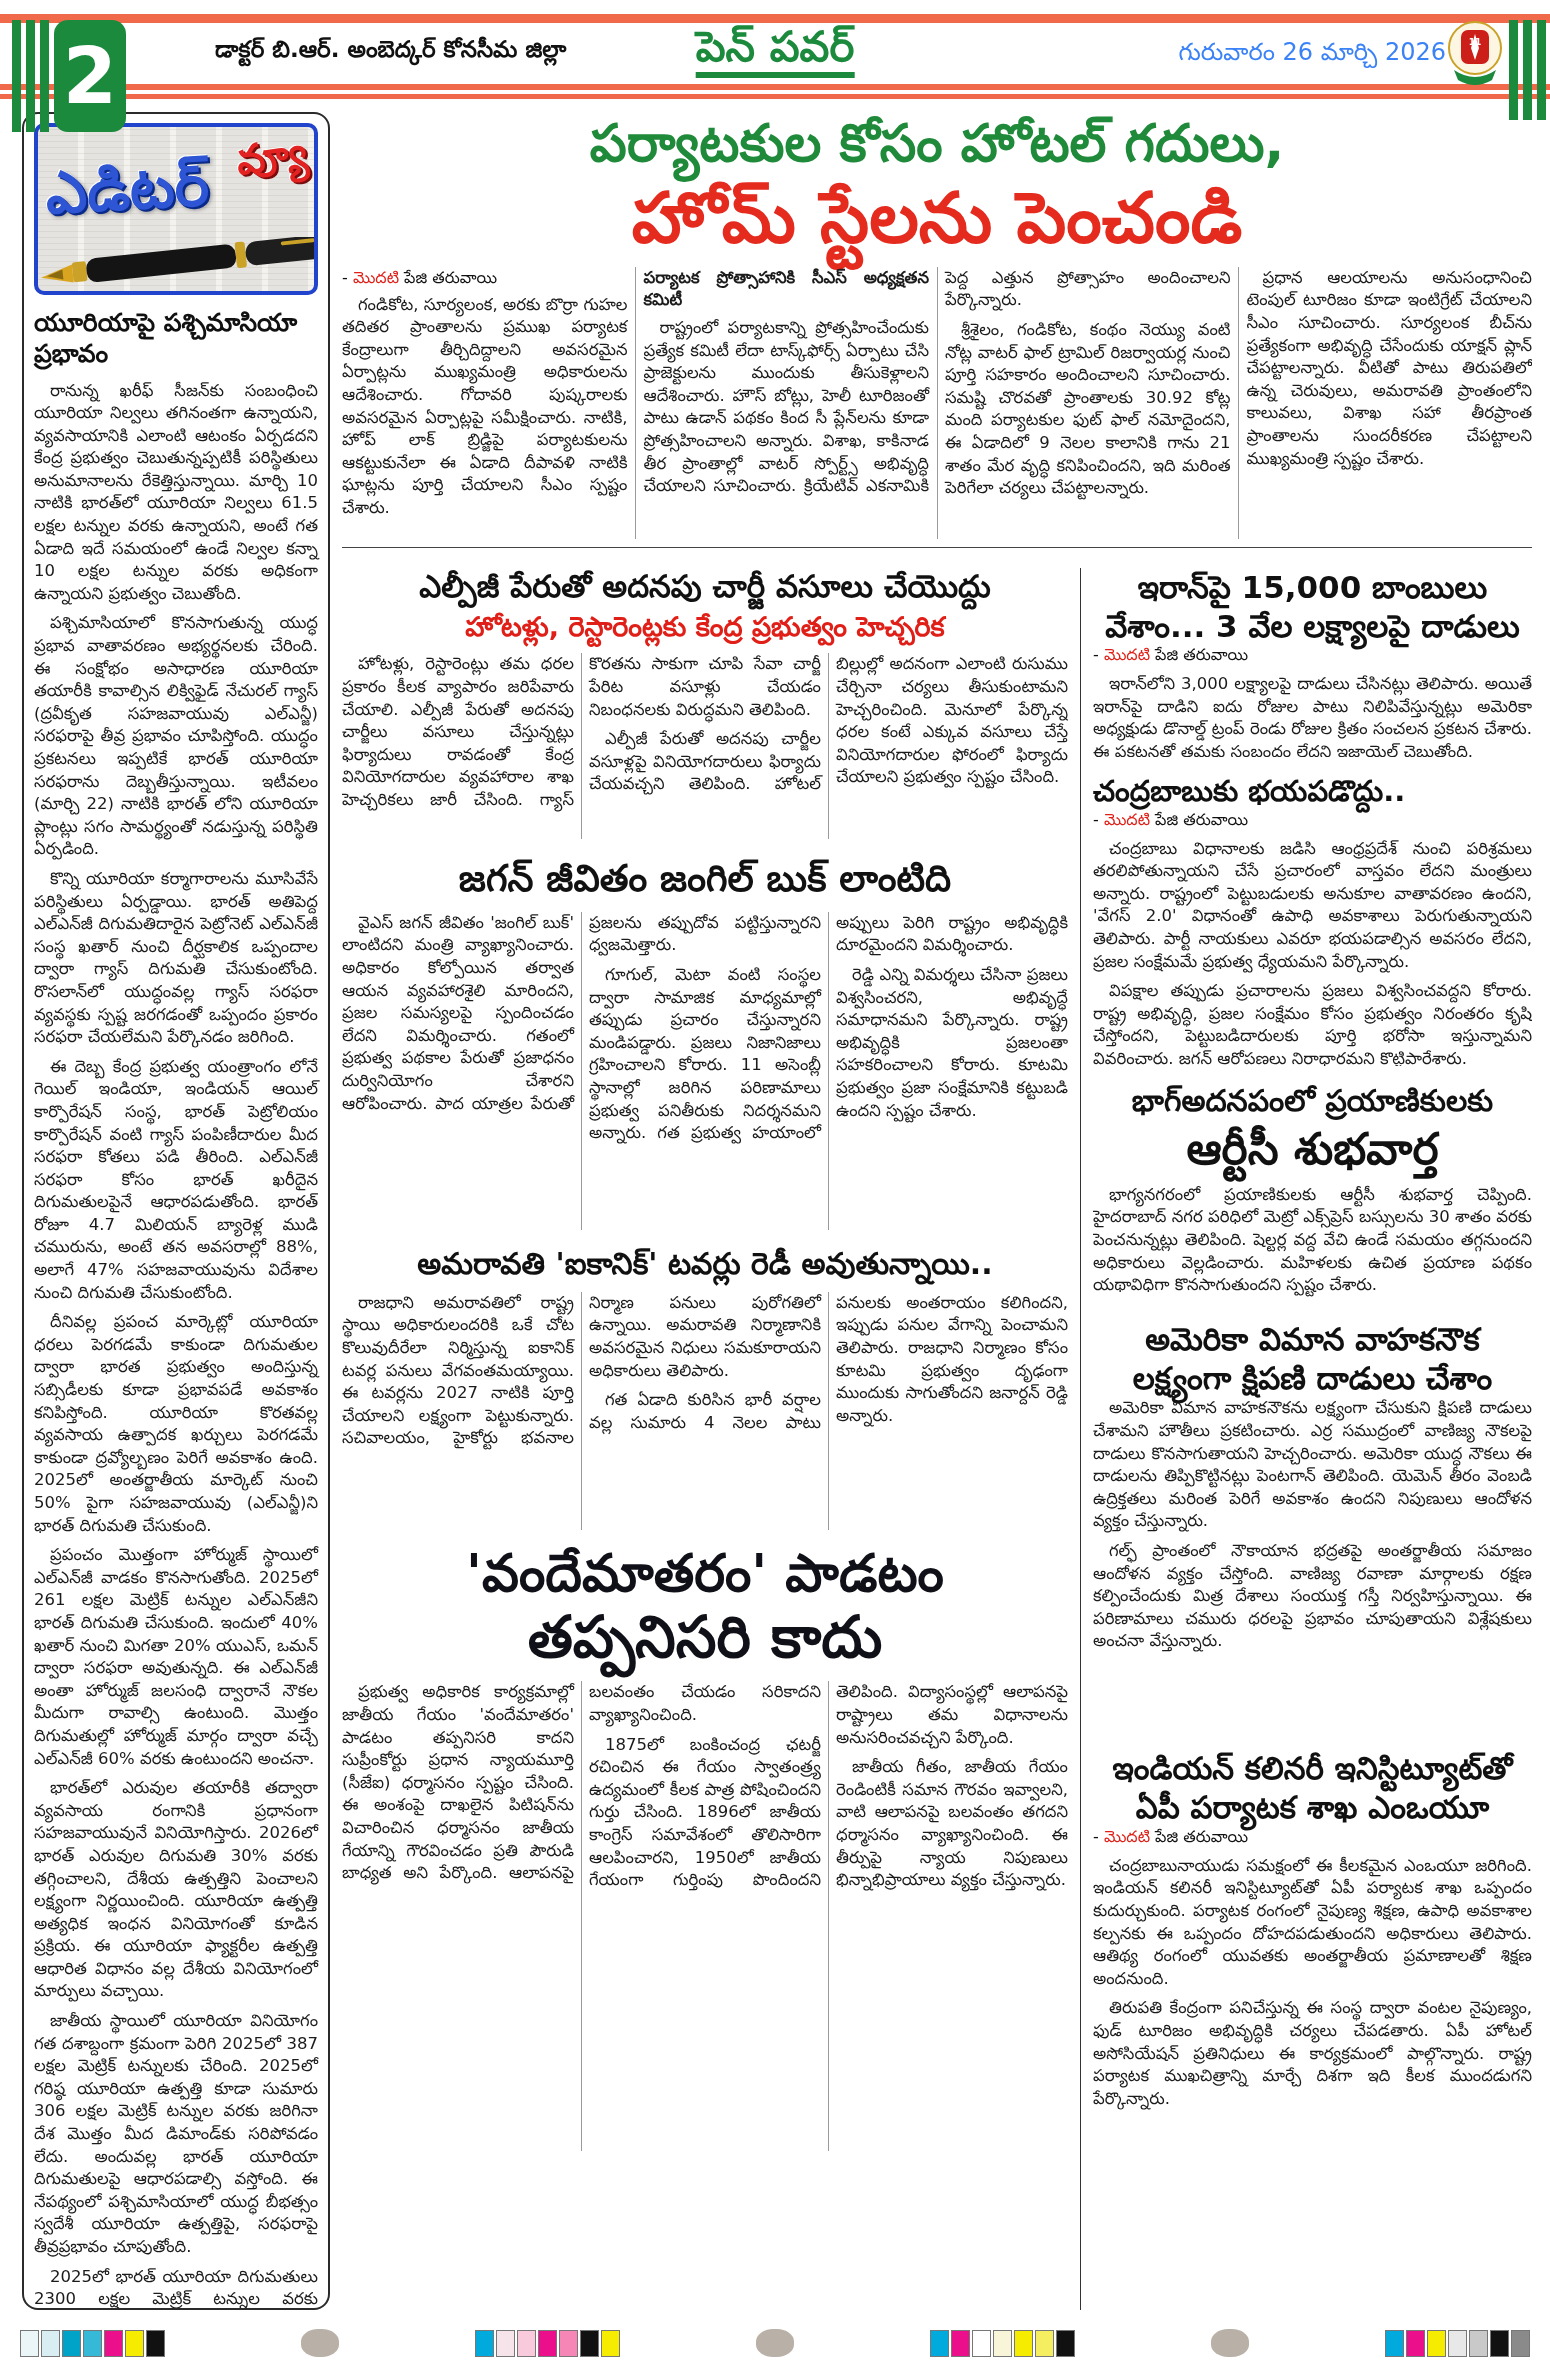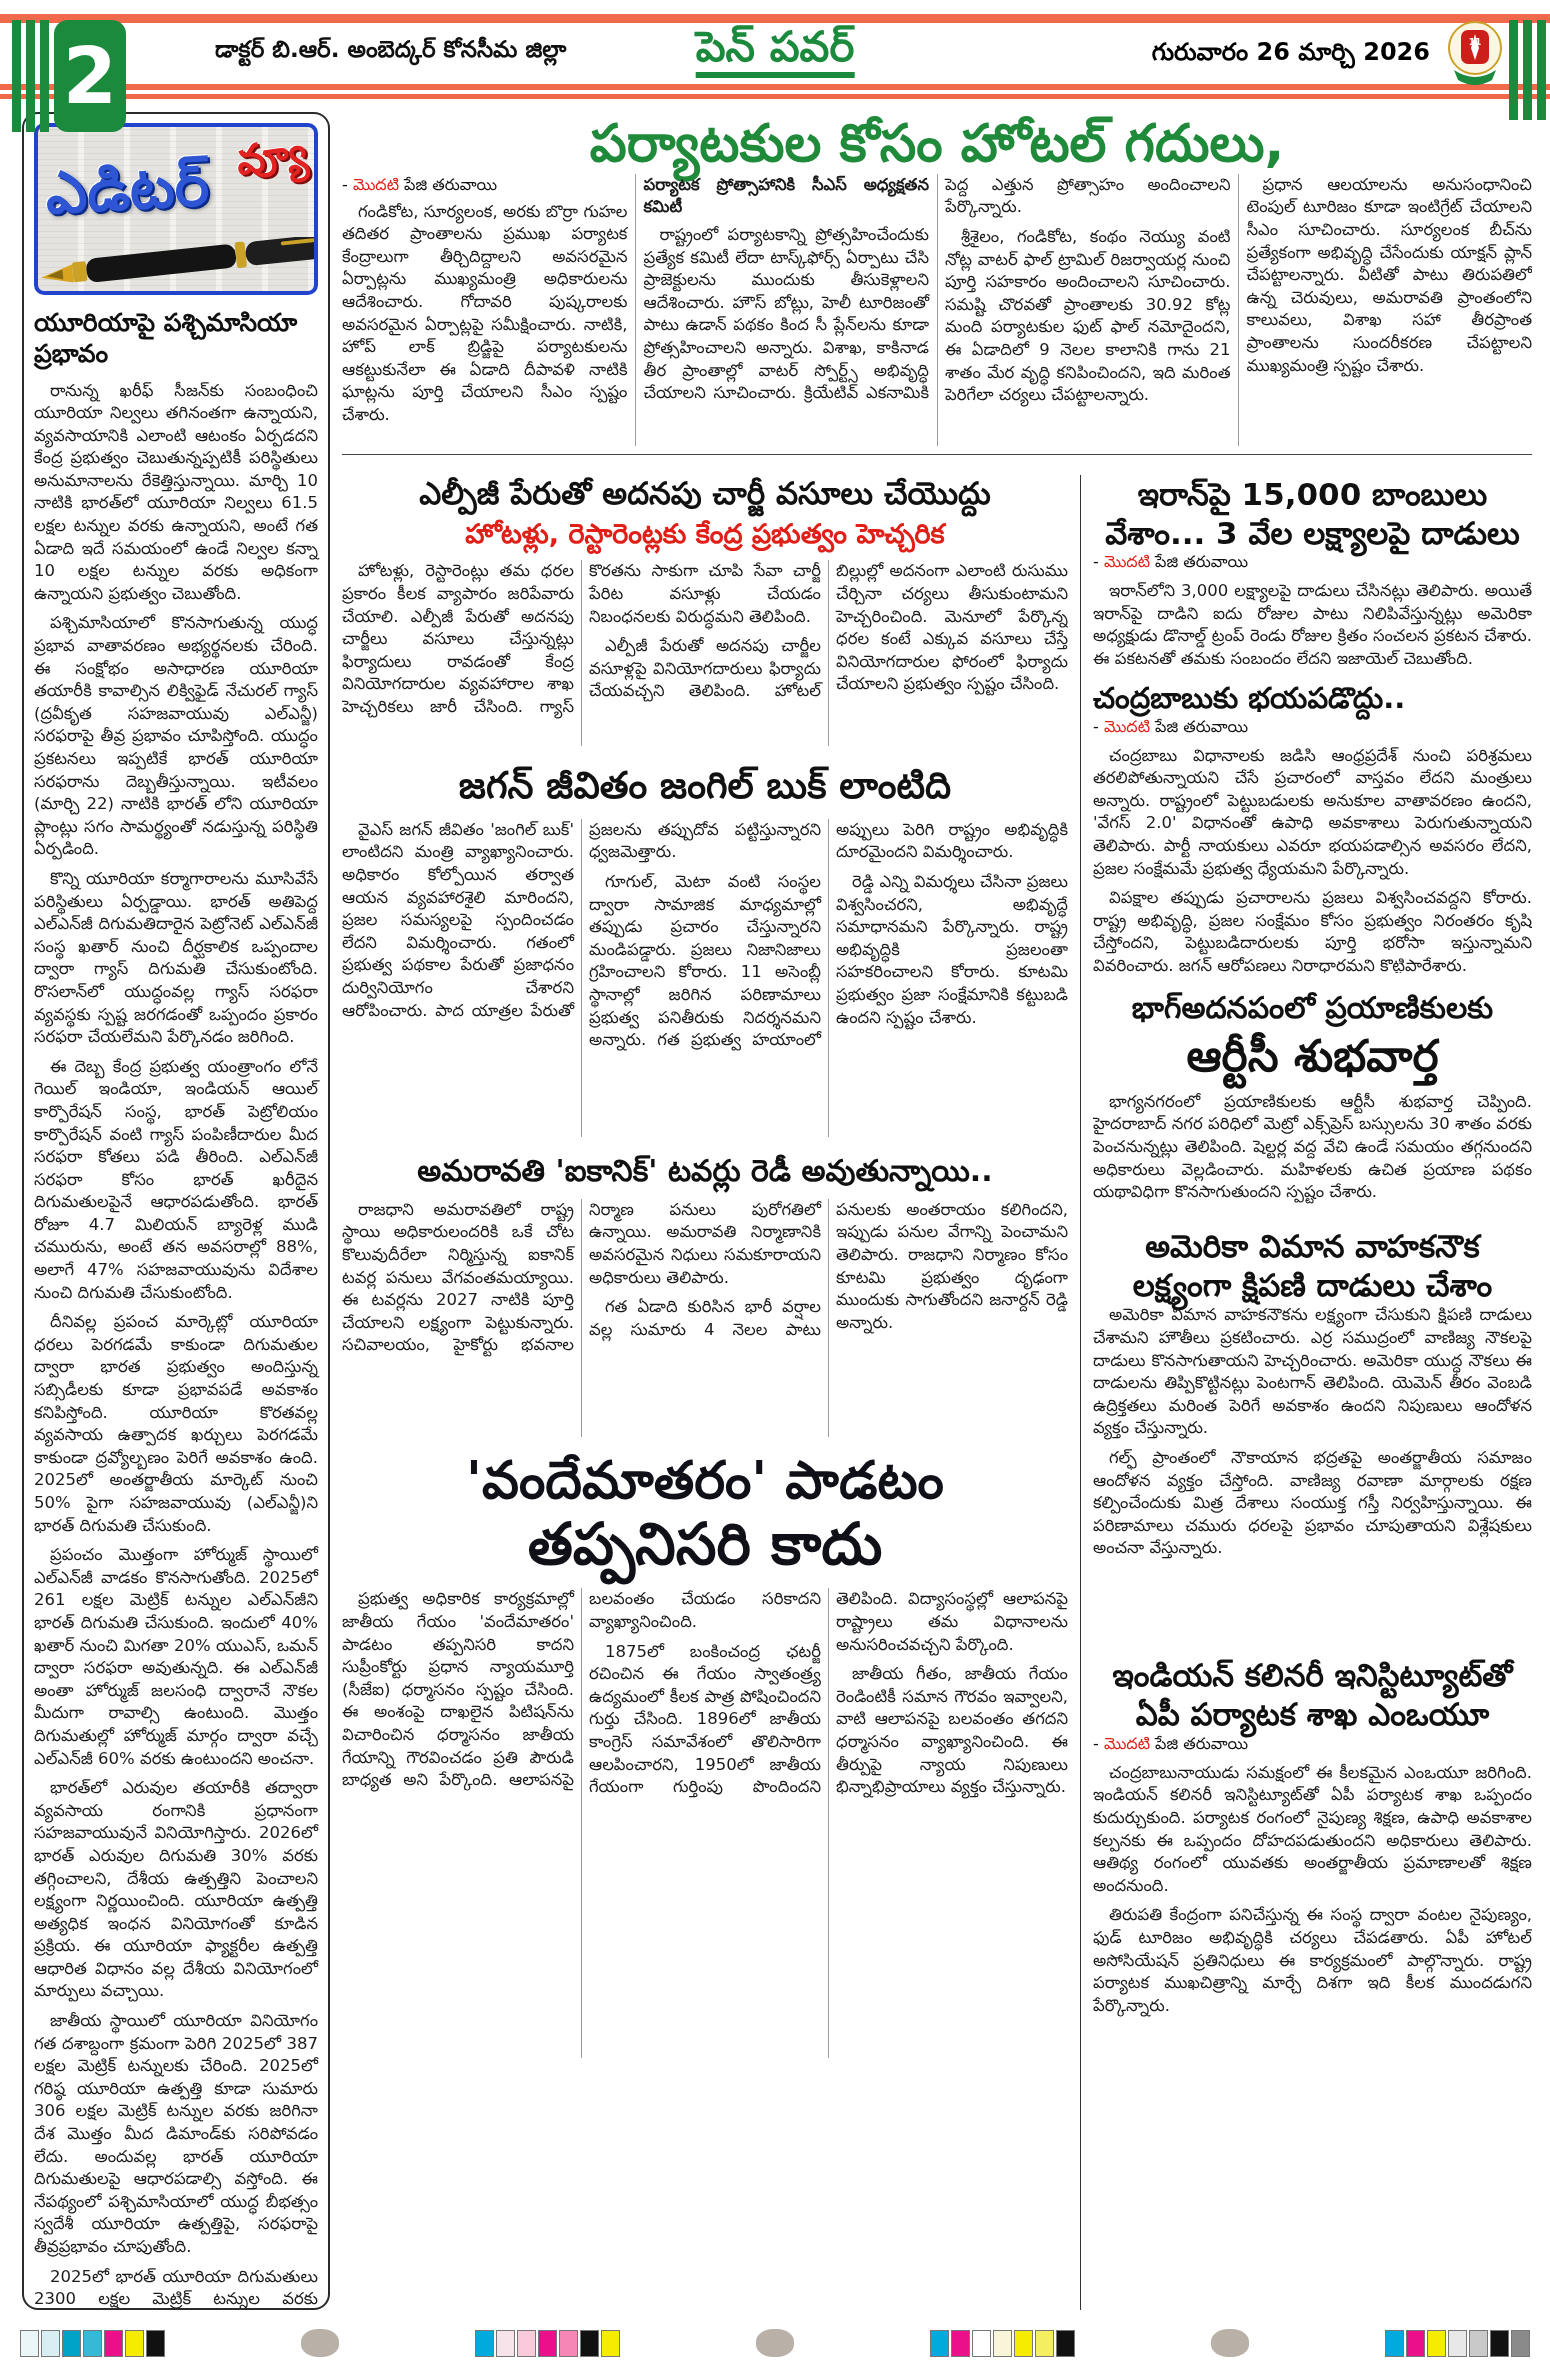--- a/index.html
+++ b/index.html
@@ -13,21 +13,21 @@
   .pagebadge { position:absolute; left:12px; top:20px; display:flex; gap:5px; z-index:5; }
   .stripe { width:9px; height:112px; background:#1c8a3c; }
   .numbox { width:72px; height:112px; background:#1c8a3c; border-radius:14px; color:#fff;
             display:flex; align-items:center; justify-content:center; font-size:78px; font-weight:bold; }
   .rightstripes { position:absolute; right:4px; top:20px; display:flex; gap:5px; z-index:5; }
   .rightstripes .stripe { height:100px; }
   .edition { position:absolute; left:215px; top:36px; font-size:23px; font-weight:bold; color:#111; }
   .masthead { position:absolute; left:50%; transform:translateX(-50%); top:24px; text-align:center; }
   .masthead .mh { font-size:42px; font-weight:800; color:#1c8a3c; line-height:1.1; }
   .masthead .mh-underline { height:6px; background:#1c8a3c; margin-top:2px; }
-  .dateline { position:absolute; right:120px; top:38px; font-size:24px; font-weight:bold; color:#000000; }
+  .dateline { position:absolute; right:104px; top:38px; font-size:24px; font-weight:normal; color:#3b82f6; }
   .logo { position:absolute; right:44px; top:18px; width:62px; height:72px; z-index:6; }
 
   
   .content { position:absolute; left:22px; top:112px; right:18px; bottom:58px; display:flex; gap:12px; }
 
   
   .left-col { width:308px; border:2px solid #2b2b2b; border-radius:16px; padding:9px 10px; overflow:hidden; }
   .editor-box { position:relative; height:172px; border:4px solid #2244cc; border-radius:10px; overflow:hidden;
       background:
         repeating-linear-gradient(90deg, rgba(150,150,150,.16) 0 40px, rgba(255,255,255,0) 40px 46px),
@@ -144,20 +144,21 @@
         <p>జాతీయ స్థాయిలో యూరియా వినియోగం గత దశాబ్దంగా క్రమంగా పెరిగి 2025లో 387 లక్షల మెట్రిక్ టన్నులకు చేరింది. 2025లో గరిష్ఠ యూరియా ఉత్పత్తి కూడా సుమారు 306 లక్షల మెట్రిక్ టన్నుల వరకు జరిగినా దేశ మొత్తం మీద డిమాండ్‌కు సరిపోవడం లేదు. అందువల్ల భారత్ యూరియా దిగుమతులపై ఆధారపడాల్సి వస్తోంది. ఈ నేపథ్యంలో పశ్చిమాసియాలో యుద్ధ బీభత్సం స్వదేశీ యూరియా ఉత్పత్తిపై, సరఫరాపై తీవ్రప్రభావం చూపుతోంది.</p>
         <p>2025లో భారత్ యూరియా దిగుమతులు 2300 లక్షల మెట్రిక్ టన్నుల వరకు ఉన్నాయి. ఈ దిగుమతుల్లో 71% పశ్చిమాసియా నుంచే వచ్చాయి. ఇందులో 45% ఒమన్, సౌదీఅరేబియా, ఖతార్, యుఎస్ నుంచి సరఫరా అవుతున్నాయి. ఈ మొత్తం యూరియా హోర్ముజ్ జలసంధి ద్వారా రావాల్సి ఉంది. సరఫరా నిల్వల ఆధారిత నిబంధనల ఉత్పత్తి 2026ను భారత ప్రభుత్వం జారీ చేసింది. ఇందులో ఎదురు రంగాన్ని ప్రాధాన్యతగా చేర్చింది.</p>
 
       </div>
     </div>
 
     <div class="main-zone">
 
       <div>
         <div class="main-headline-1">పర్యాటకుల కోసం హోటల్ గదులు,</div>
+        <div class="main-headline-2">హోమ్ స్టేలను పెంచండి</div>
         <div class="main-body art-body">
           <div class="byline">
             <span>-</span>
             <span class="red">మొదటి</span>
             <span>పేజి తరువాయి</span>
           </div>
           <p>గండికోట, సూర్యలంక, అరకు బొర్రా గుహల తదితర ప్రాంతాలను ప్రముఖ పర్యాటక కేంద్రాలుగా తీర్చిదిద్దాలని అవసరమైన ఏర్పాట్లను ముఖ్యమంత్రి అధికారులను ఆదేశించారు. గోదావరి పుష్కరాలకు అవసరమైన ఏర్పాట్లపై సమీక్షించారు. నాటికి, హోప్ లాక్ బ్రిడ్జిపై పర్యాటకులను ఆకట్టుకునేలా ఈ ఏడాది దీపావళి నాటికి ఘాట్లను పూర్తి చేయాలని సీఎం స్పష్టం చేశారు.</p>
           <div class="subhead-bold">పర్యాటక ప్రోత్సాహానికి సీఎస్ అధ్యక్షతన కమిటీ</div>
           <p>రాష్ట్రంలో పర్యాటకాన్ని ప్రోత్సహించేందుకు ప్రత్యేక కమిటీ లేదా టాస్క్‌ఫోర్స్ ఏర్పాటు చేసి ప్రాజెక్టులను ముందుకు తీసుకెళ్లాలని ఆదేశించారు. హౌస్ బోట్లు, హెలీ టూరిజంతో పాటు ఉడాన్ పథకం కింద సీ ప్లేన్‌లను కూడా ప్రోత్సహించాలని అన్నారు. విశాఖ, కాకినాడ తీర ప్రాంతాల్లో వాటర్ స్పోర్ట్స్ అభివృద్ధి చేయాలని సూచించారు. క్రియేటివ్ ఎకనామికి పెద్ద ఎత్తున ప్రోత్సాహం అందించాలని పేర్కొన్నారు.</p>
           <p>శ్రీశైలం, గండికోట, కంథం నెయ్యు వంటి నోట్ల వాటర్ ఫాల్ ట్రామిల్ రిజర్వాయర్ల నుంచి పూర్తి సహకారం అందించాలని సూచించారు. సమష్టి చొరవతో ప్రాంతాలకు 30.92 కోట్ల మంది పర్యాటకుల ఫుట్ ఫాల్ నమోదైందని, ఈ ఏడాదిలో 9 నెలల కాలానికి గాను 21 శాతం మేర వృద్ధి కనిపించిందని, ఇది మరింత పెరిగేలా చర్యలు చేపట్టాలన్నారు.</p>

